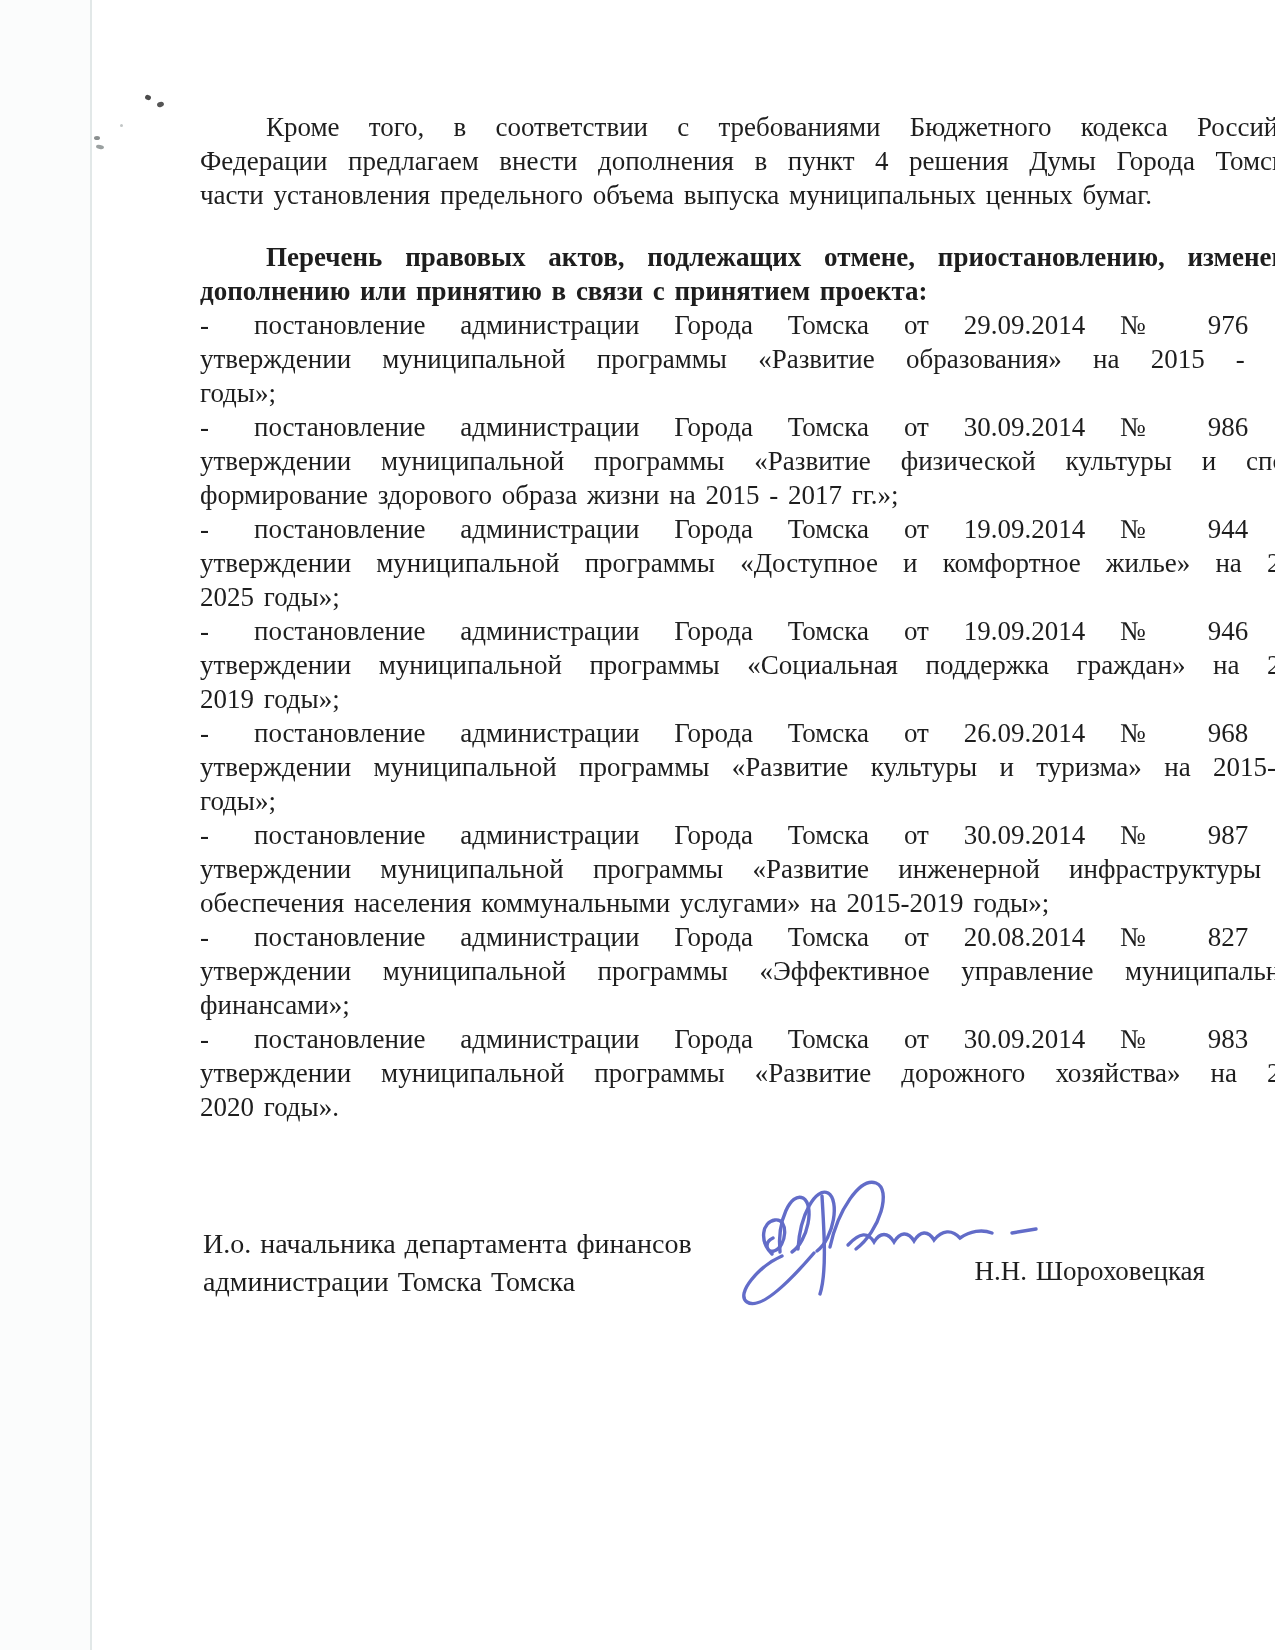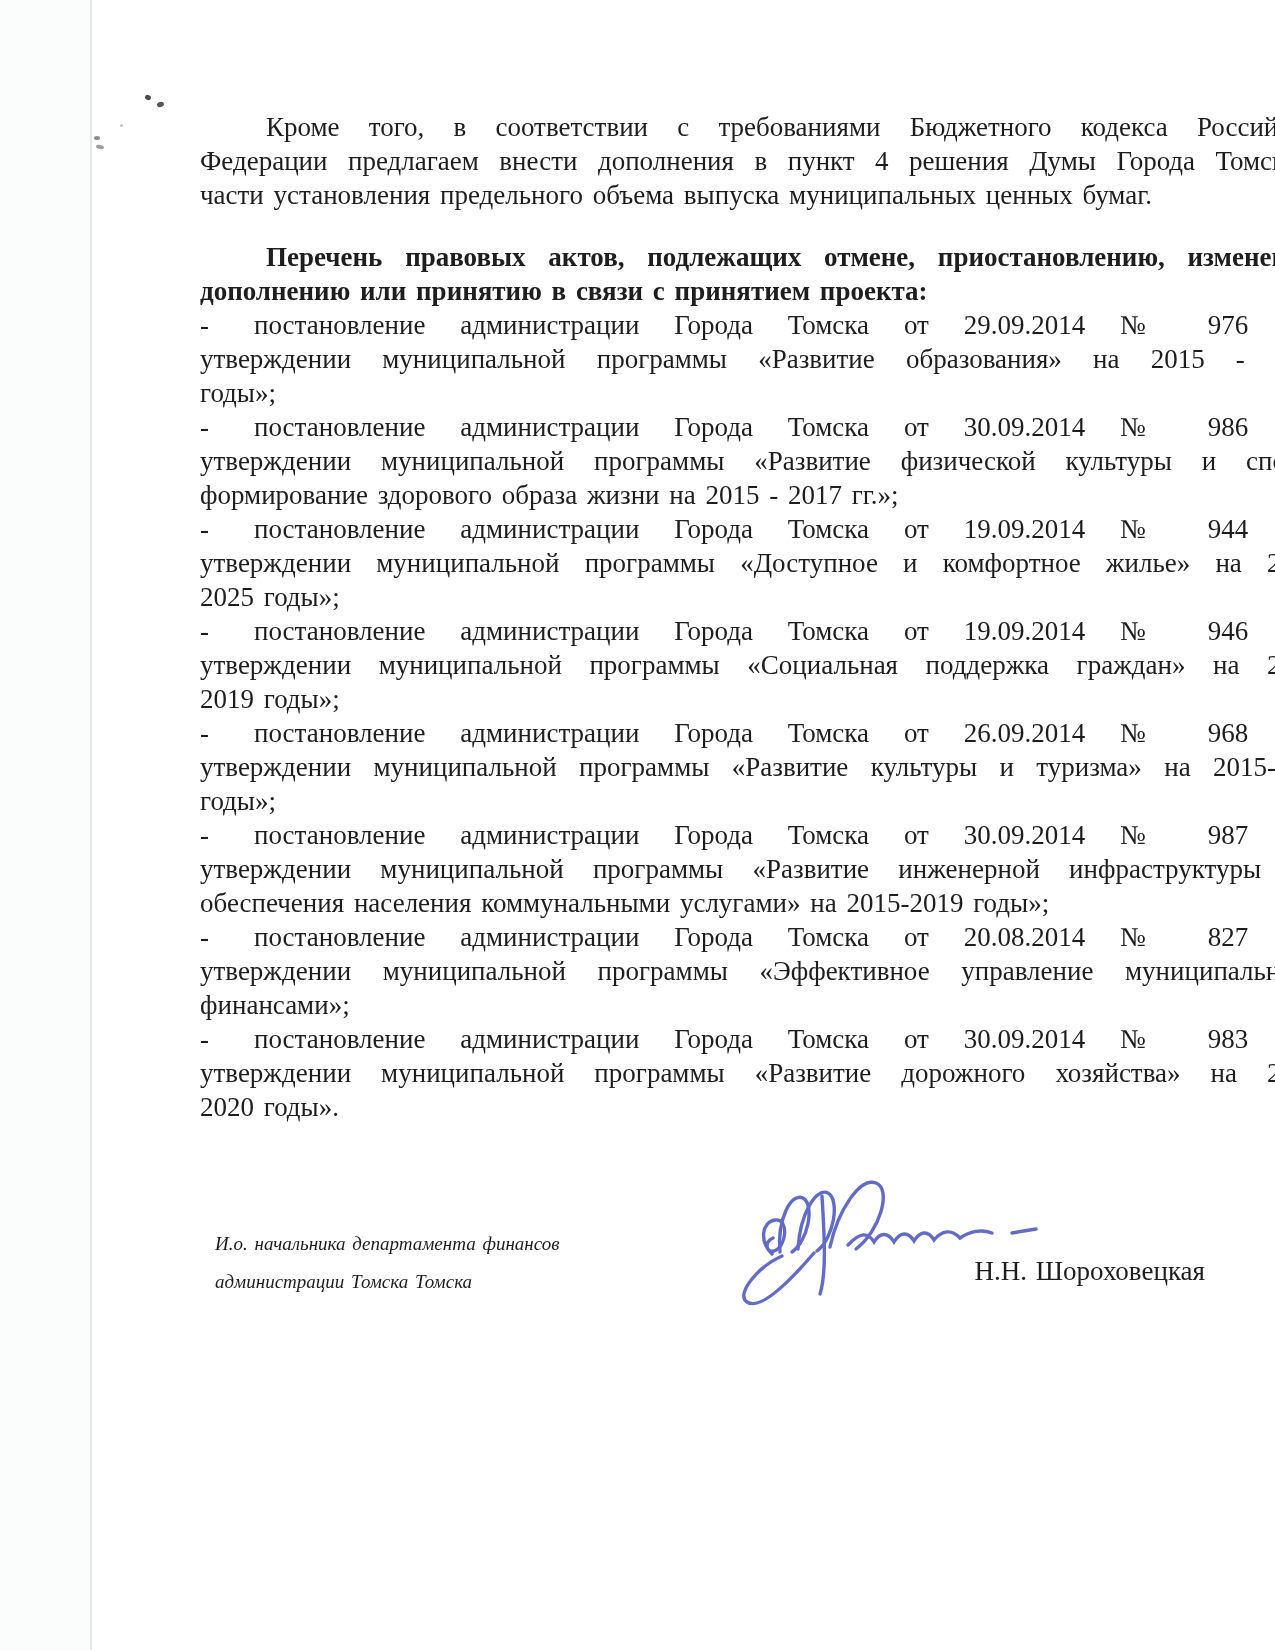--- a/index.html
+++ b/index.html
@@ -26,22 +26,22 @@
     font-size:27px;line-height:34px;
   }
   .line{height:34px;text-align:justify;text-align-last:justify;word-spacing:1px;}
   .line.l{text-align:left;text-align-last:auto;word-spacing:3px;}
   .line.indent{text-indent:66px;}
   .line.bold{font-weight:bold;}
   .line.gap{margin-top:28px;}
   .dash{display:inline-block;width:54px;text-indent:0;}
   
   .sig-left{
-    position:absolute;left:215px;top:1225px;
-    font-size:19px;line-height:38px;word-spacing:2px;font-style:italic;
+    position:absolute;left:203px;top:1225px;
+    font-size:28px;line-height:38px;word-spacing:2px;
   }
   .sig-name{
     position:absolute;top:1256px;right:70px;
     font-size:27px;word-spacing:2px;
   }
   .sig-svg{position:absolute;left:728px;top:1168px;width:312px;height:158px;}
 </style>
 </head>
 <body>
 

